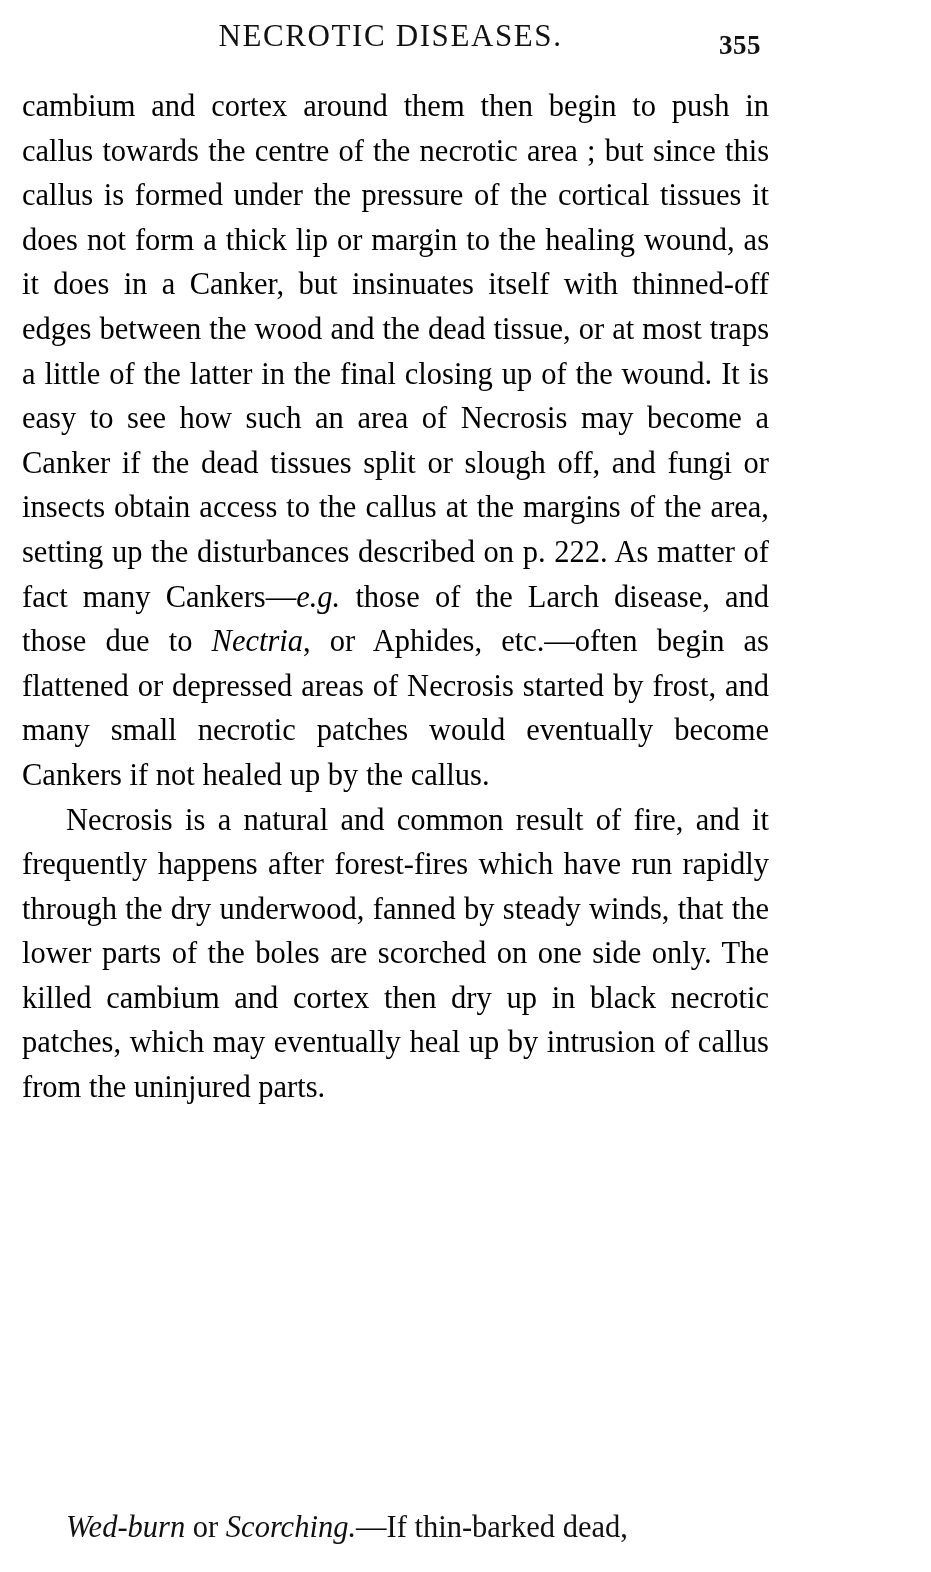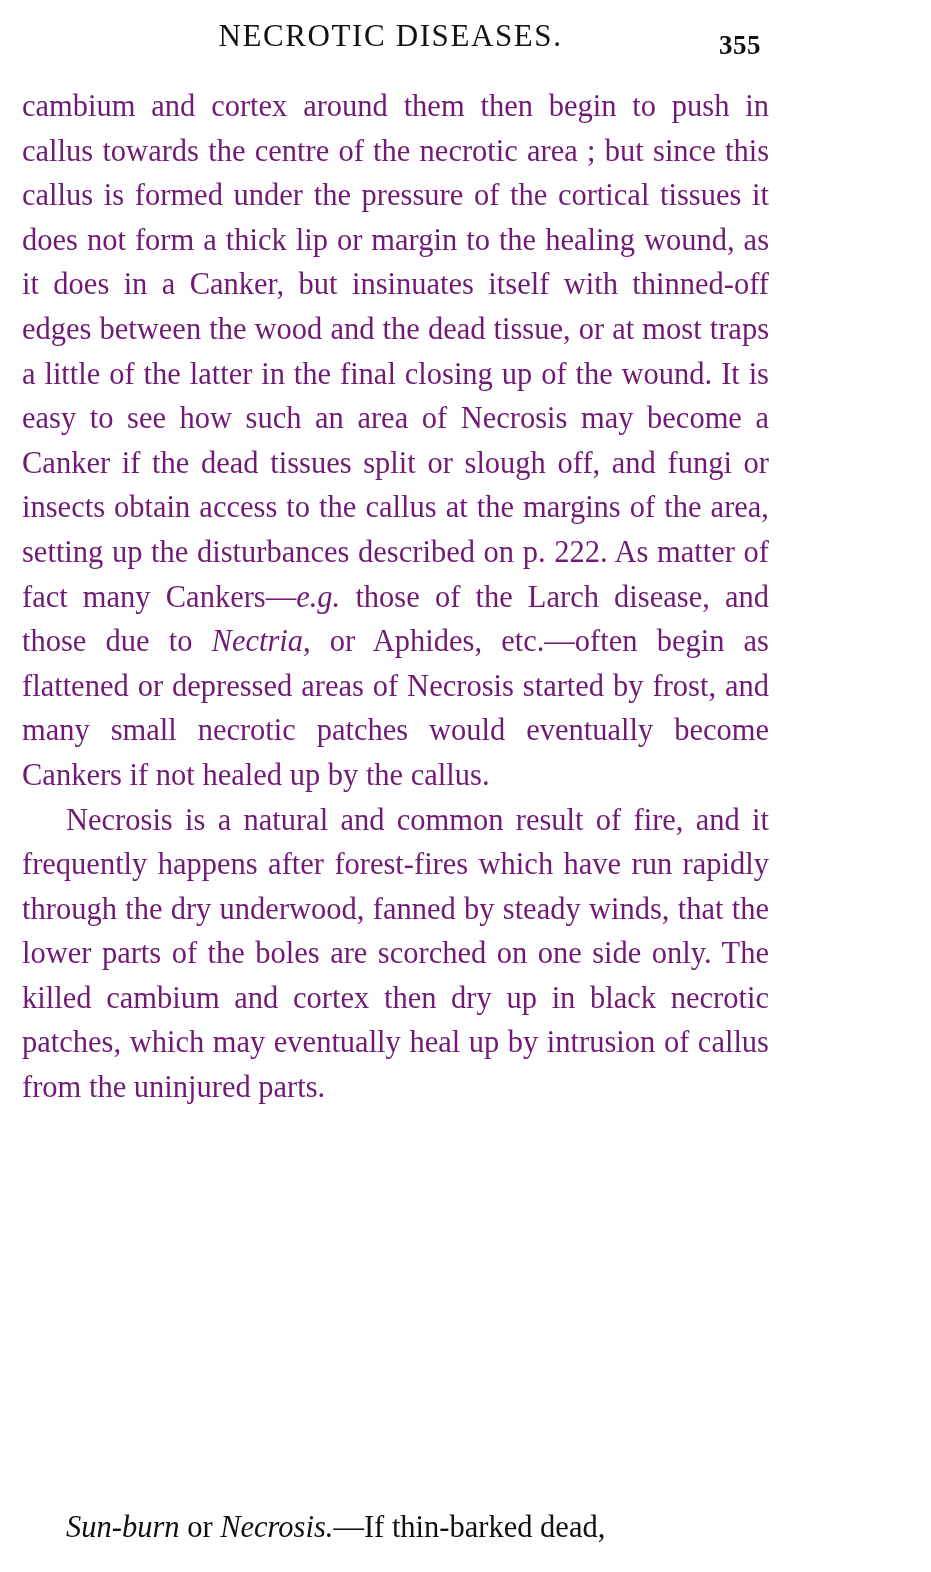--- a/index.html
+++ b/index.html
@@ -46,21 +46,21 @@
     font-weight: bold;
     letter-spacing: 0.5px;
     color: #121212;
   }
   .body-text {
     margin-top: 14px;
     font-size: 30.5px;
     line-height: 44.6px;
     text-align: justify;
     text-justify: inter-word;
-    color: #701a75;
+    color: #000000;
   }
   .body-text p {
     margin: 0;
     text-indent: 0;
   }
   .body-text p.indent {
     text-indent: 44px;
   }
   .body-text p + p {
     margin-top: 0;
@@ -91,15 +91,15 @@
 
   <div class="body-text">
 
     <p><span>cambium and cortex around them then begin to push in callus towards the centre of the necrotic area ; but since this callus is formed under the pressure of the cortical tissues it does not form a thick lip or margin to the healing wound, as it does in a Canker, but insinuates itself with thinned-off edges between the wood and the dead tissue, or at most traps a little of the latter in the final closing up of the wound.   It is easy to see how such an area of Necrosis may become a Canker if the dead tissues split or slough off, and fungi or insects obtain access to the callus at the margins of the area, setting up the disturbances described on p. 222. As matter of fact many Cankers—</span><i>e.g.</i><span> those of the Larch disease, and those due to </span><i>Nectria</i><span>, or Aphides, etc.—often begin as flattened or depressed areas of Necrosis started by frost, and many small necrotic patches would eventually become Cankers if not healed up by the callus.</span></p>
 
 
     <p class="indent">Necrosis is a natural and common result of fire, and it frequently happens after forest-fires which have run rapidly through the dry underwood, fanned by steady winds, that the lower parts of the boles are scorched on one side only.   The killed cambium and cortex then dry up in black necrotic patches, which may eventually heal up by intrusion of callus from the uninjured parts.</p>
 
   </div>
 
-  <div class="last-line"><i>Sun-burn</i><span> or </span><i>Necrosis.</i><span>—If thin-barked dead,</span></div>
+  <div class="last-line"><i>Wed-burn</i><span> or </span><i>Scorching.</i><span>—If thin-barked dead,</span></div>
 
 </div>
 
 </body></html>

